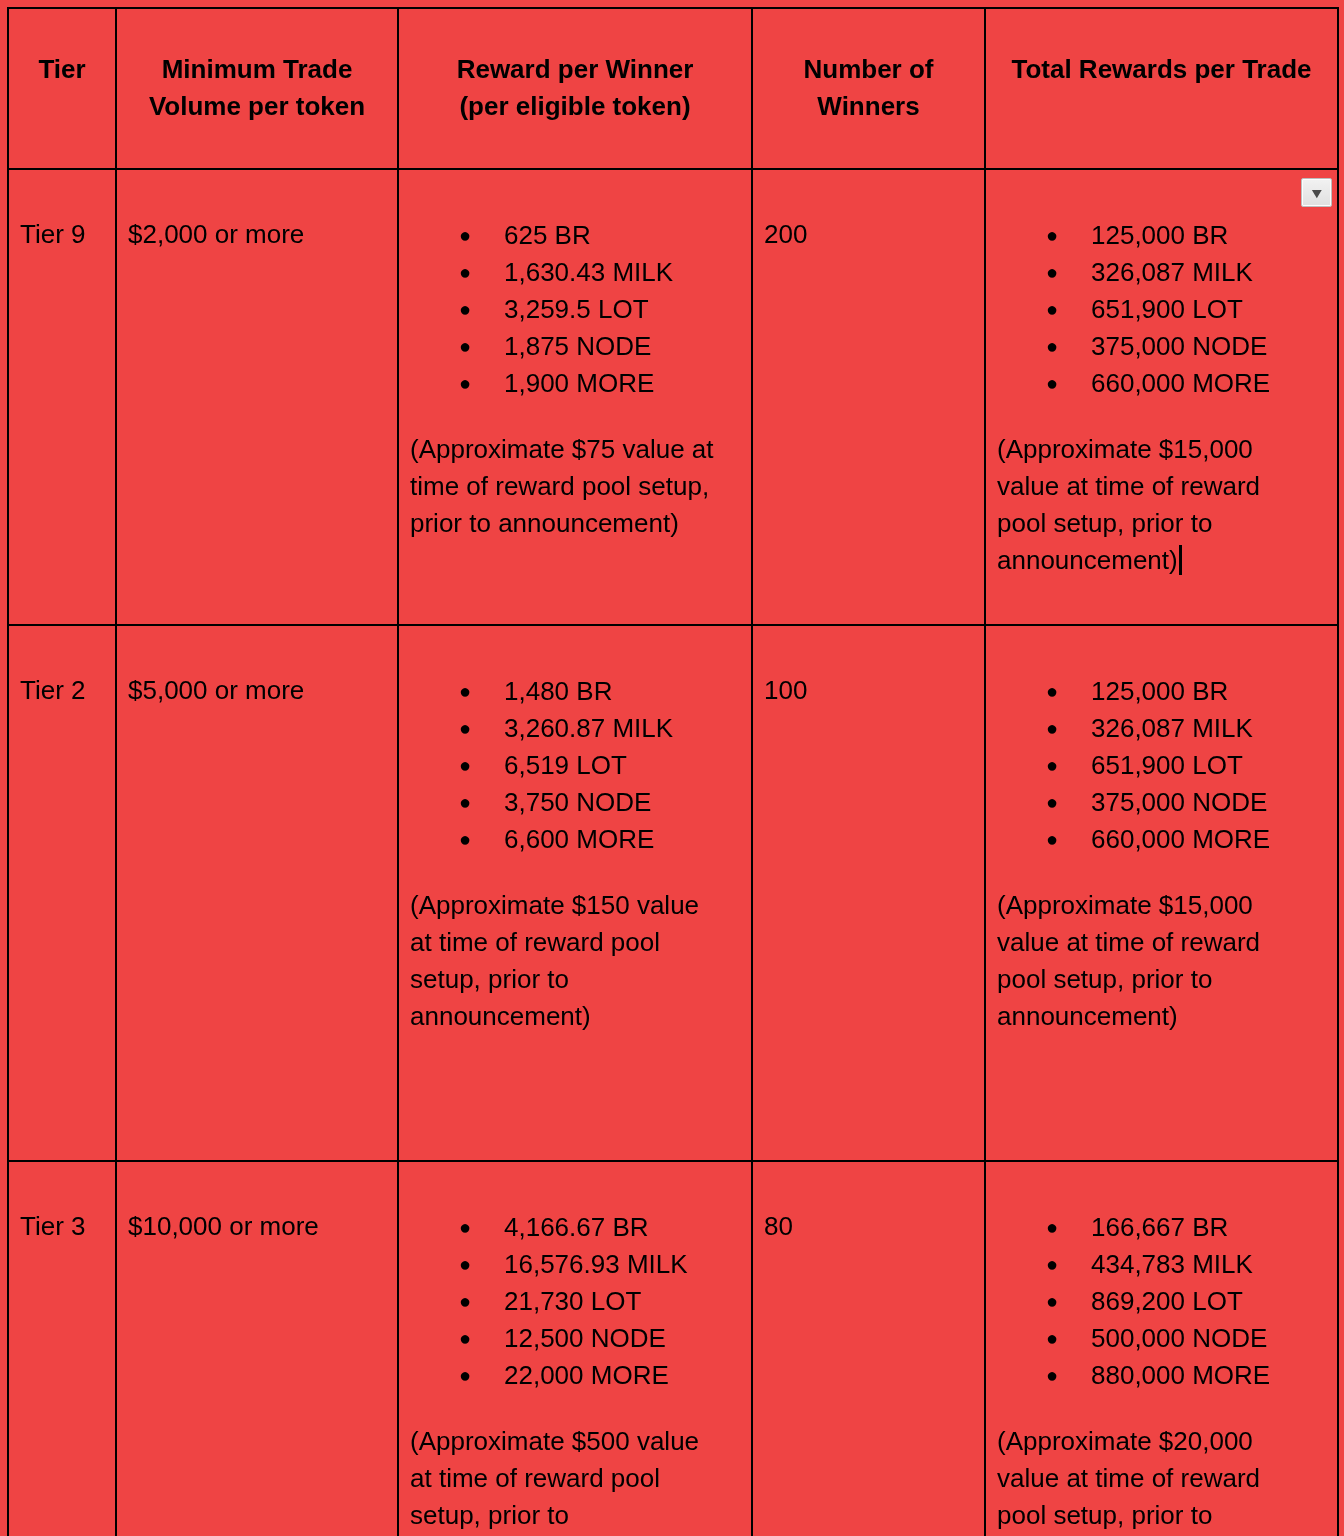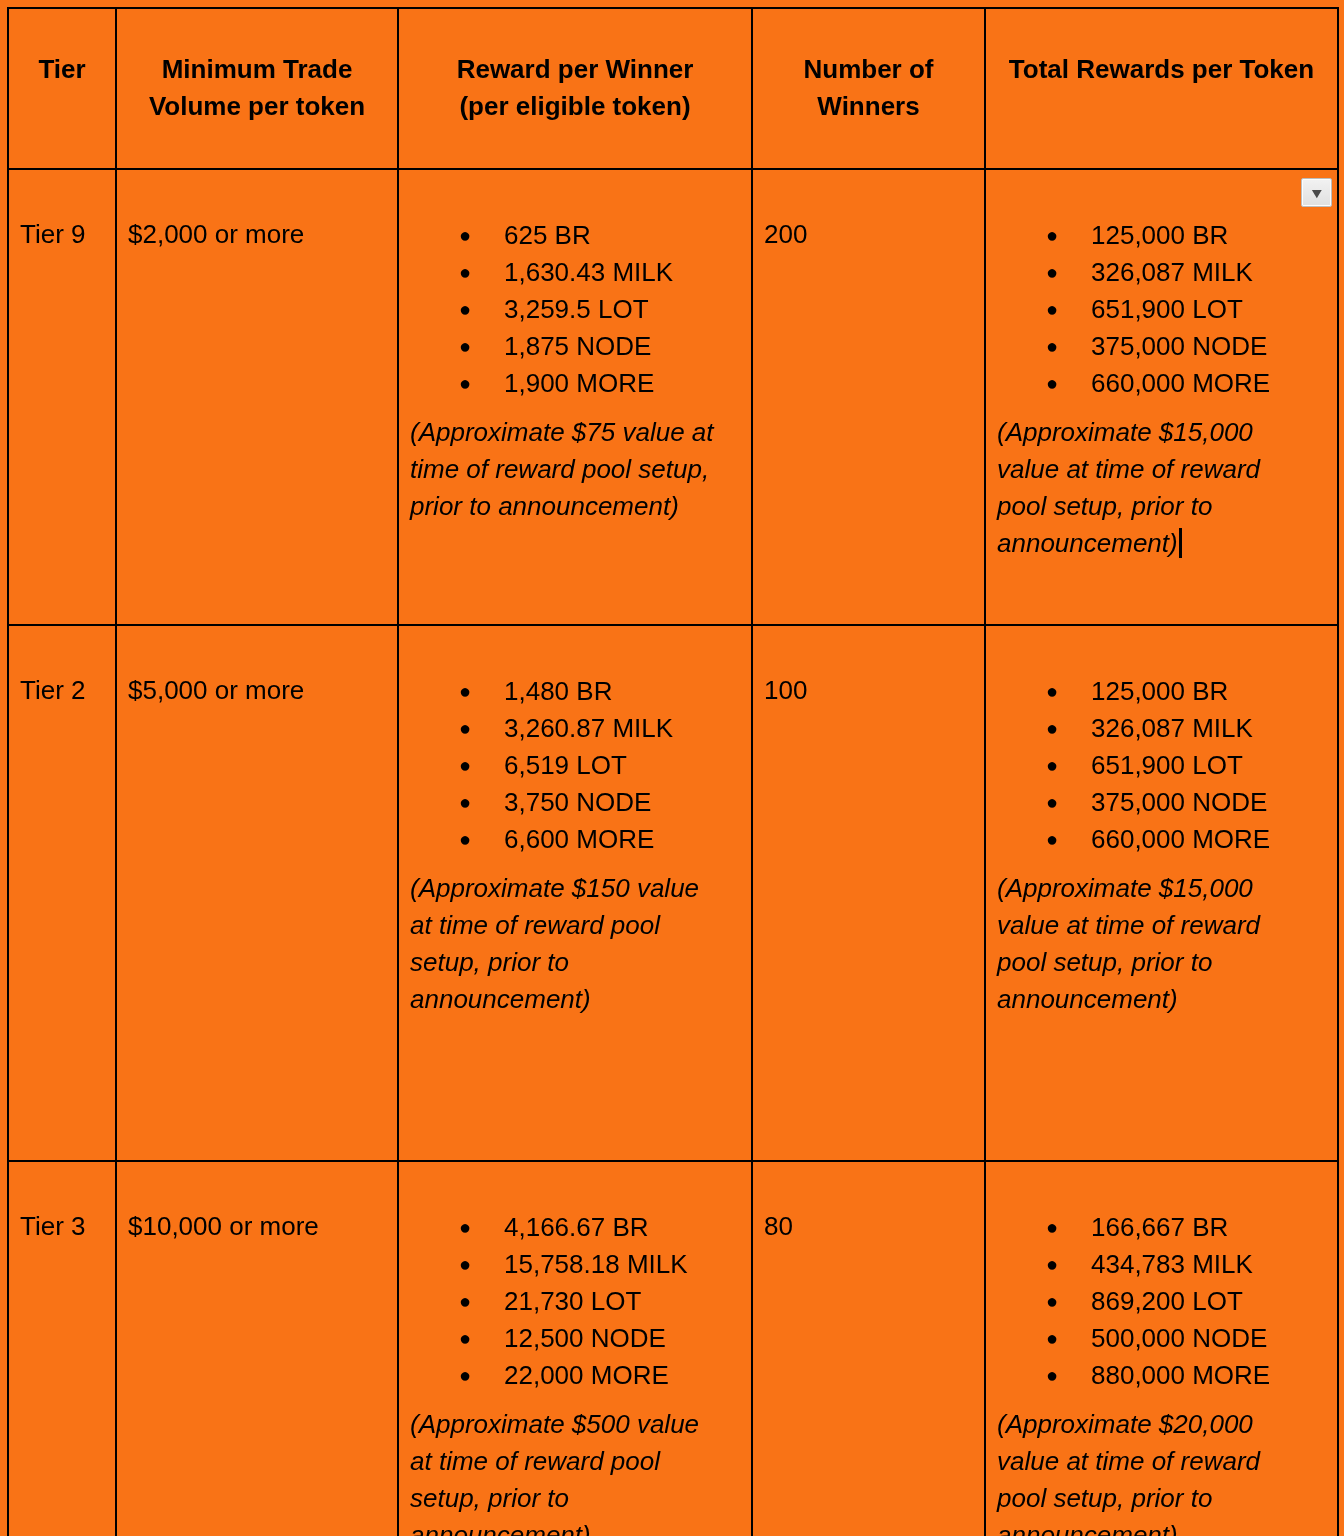--- a/index.html
+++ b/index.html
@@ -1,20 +1,20 @@
 <!DOCTYPE html>
 <html><head>
 <meta charset="utf-8">
 <style>
   html, body { margin: 0; padding: 0; background: #ffffff; }
   .page {
     position: relative;
     width: 1344px;
     height: 1536px;
-    background: #f97316;
+    background: #ef4444;
     font-family: "Liberation Sans", "DejaVu Sans", sans-serif;
     color: #000000;
   }
   table.doc-table {
     position: absolute;
     left: 7px;
     top: 7px;
     width: 1330px;
     border-collapse: collapse;
     table-layout: fixed;
@@ -44,21 +44,21 @@
   ul.token-list { list-style: none; margin: 1px; padding: 0; }
   ul.token-list li { position: relative; padding-left: 93px; }
   ul.token-list li::before {
     content: "●";
     position: absolute;
     left: 48px;
     top: 0;
     font-size: 20px;
     line-height: 37px;
   }
-  .note { margin-top: 12px; font-style: italic; }
+  .note { margin-top: 29px; }
   .caret {
     display: inline-block;
     width: 3px;
     height: 30px;
     background: #000000;
     vertical-align: -6px;
     margin-left: 1px;
   }
   .cell-rel { position: relative; }
   .dd-btn {
@@ -107,21 +107,21 @@
         </th>
         <th>
           <div>Reward per Winner</div>
           <div>(per eligible token)</div>
         </th>
         <th>
           <div>Number of</div>
           <div>Winners</div>
         </th>
         <th>
-          <div>Total Rewards per Token</div>
+          <div>Total Rewards per Trade</div>
         </th>
       </tr>
 
       <tr class="row-1">
         <td>
           <span>Tier 9</span>
         </td>
         <td>
           <span>$2,000 or more</span>
         </td>
@@ -188,21 +188,21 @@
       <tr class="row-3">
         <td>
           <span>Tier 3</span>
         </td>
         <td>
           <span>$10,000 or more</span>
         </td>
         <td>
           <ul class="token-list">
             <li>4,166.67 BR</li>
-            <li>15,758.18 MILK</li>
+            <li>16,576.93 MILK</li>
             <li>21,730 LOT</li>
             <li>12,500 NODE</li>
             <li>22,000 MORE</li>
           </ul>
           <div class="note">(Approximate $500 value<br>at time of reward pool<br>setup, prior to<br>announcement)</div>
         </td>
         <td>
           <span>80</span>
         </td>
         <td>

